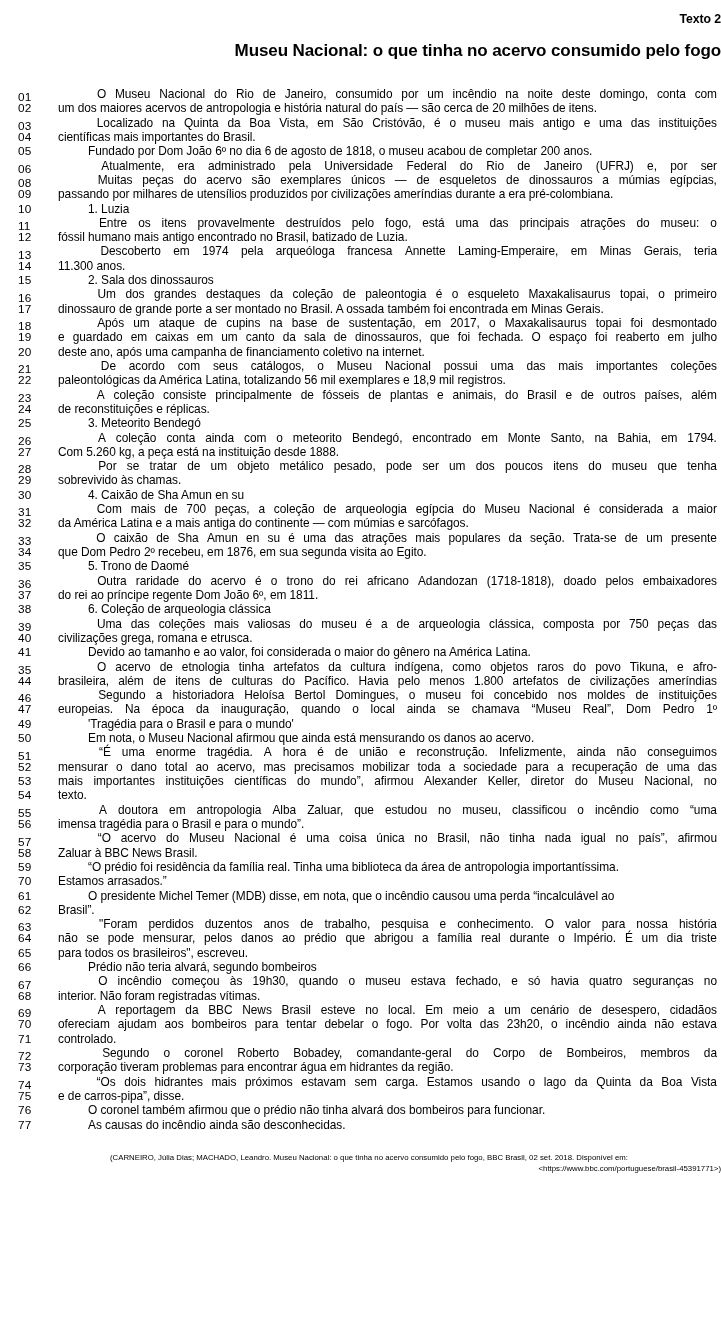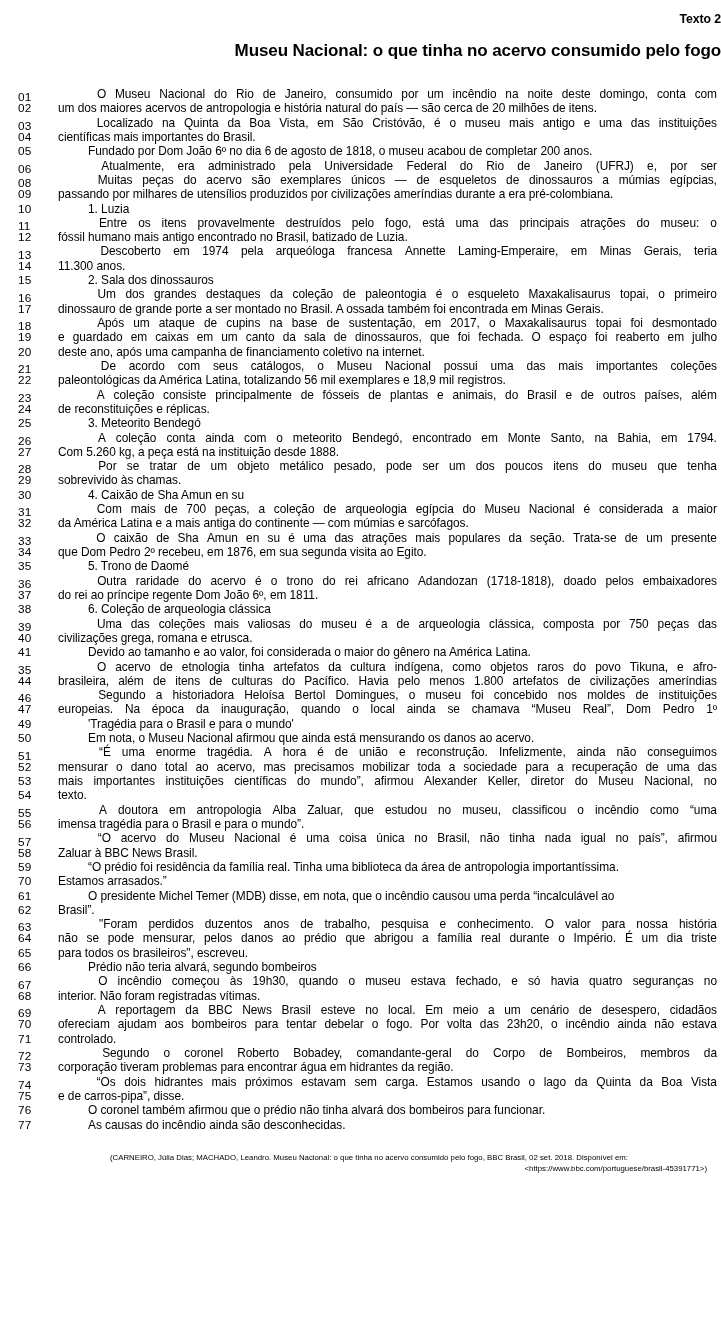--- a/index.html
+++ b/index.html
@@ -80,21 +80,20 @@
   .linetext.just > .w { display: inline-block; }
 
   .indent { display: inline-block; width: 30px; }
 
   .bold { font-weight: normal; }
 
   
   .source {
     margin-top: 20px;
     padding-left: 100px;
-    padding-right: 14px;
     font-size: 7.8px;
     line-height: 11px;
     text-align: right;
   }
   .source .src-line1 { display: block; text-align: left; padding-left: 10px; }
   .source .src-line2 { display: block; text-align: right; }
 </style>
 </head>
 <body>
 

